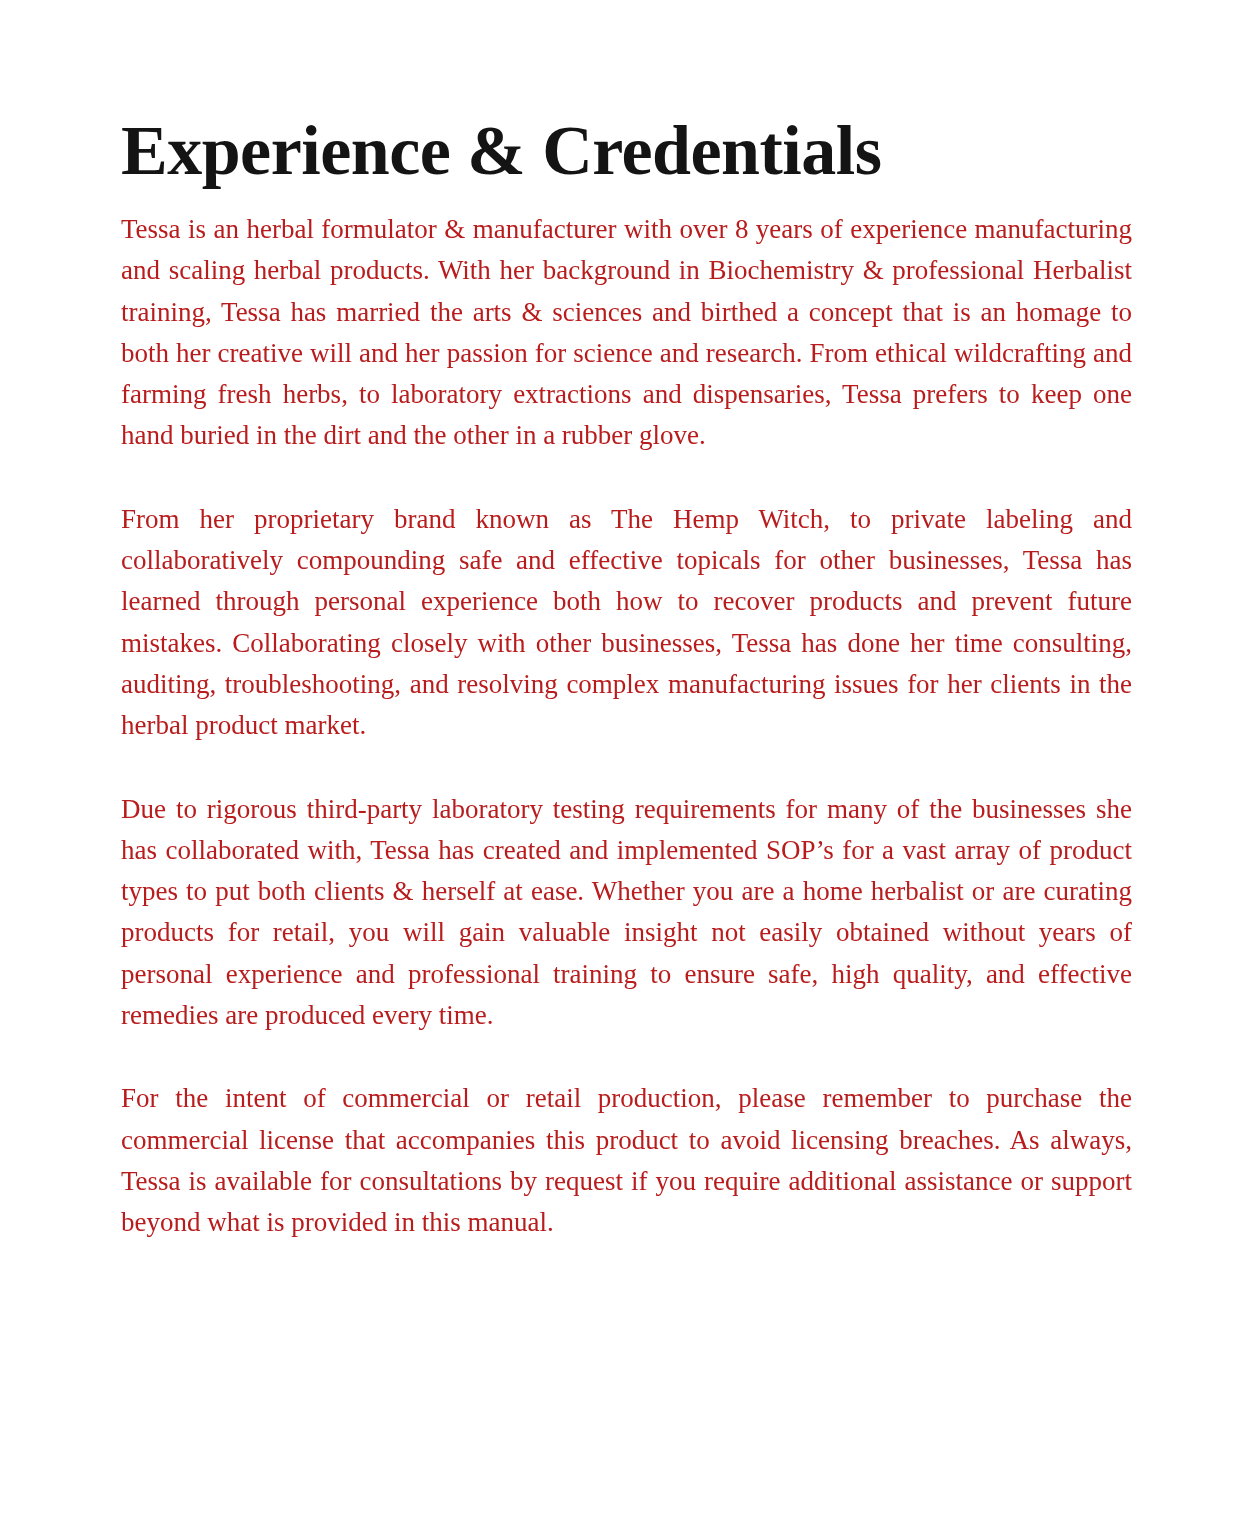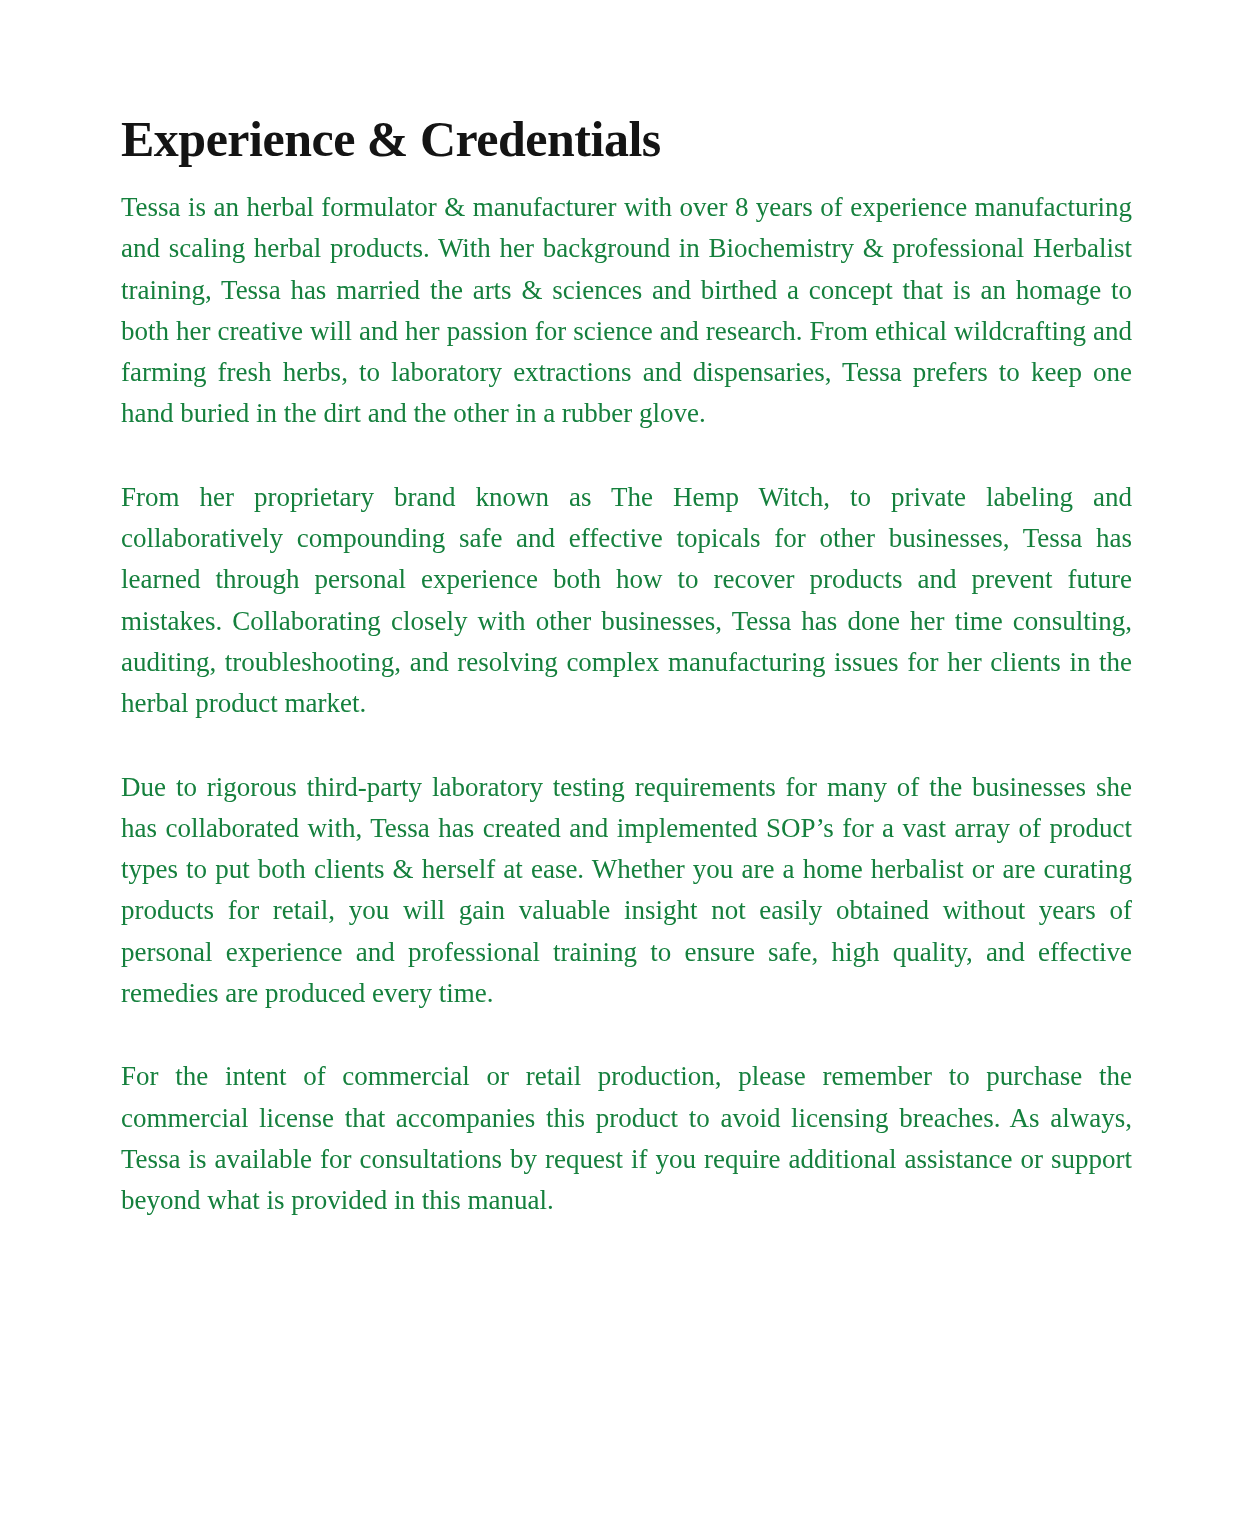--- a/index.html
+++ b/index.html
@@ -13,32 +13,32 @@
     width: 1247px;
     height: 1530px;
     background: #ffffff;
     padding: 112px 99px 0 121px;
     font-family: "Liberation Serif", "DejaVu Serif", serif;
     color: #1c1c1c;
     overflow: hidden;
   }
   .doc-title {
     margin: 0 0 20px 0;
-    font-size: 50px;
+    font-size: 70px;
     line-height: 1.1;
     font-weight: 700;
     letter-spacing: -0.5px;
     color: #141414;
   }
   .body-text p {
     margin: 0 16px 42px 0;
     font-size: 27px;
     line-height: 1.53;
     text-align: justify;
-    color: #15803d;
+    color: #b91c1c;
   }
   .body-text p:last-child {
     margin-bottom: 0;
   }
 </style>
 </head>
 <body>
 
 <div class="page">
   <h1 class="doc-title">Experience &amp; Credentials</h1>

